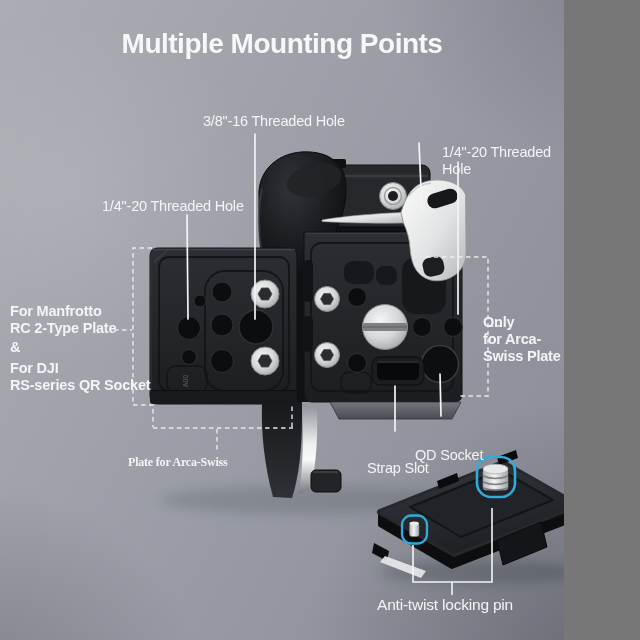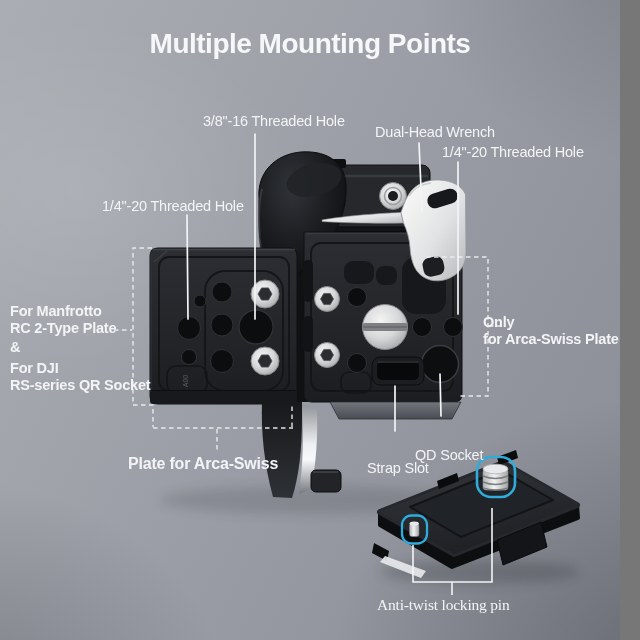--- a/index.html
+++ b/index.html
@@ -1,17 +1,17 @@
 <!DOCTYPE html>
 <html><head>
 <meta charset="utf-8">
 <style>
   html,body{margin:0;padding:0;background:#777;}
   .stage{
-    position:relative;width:620px;height:640px;overflow:hidden;
+    position:relative;width:564px;height:640px;overflow:hidden;
     font-family:"Liberation Sans",sans-serif;
     background:
       radial-gradient(60% 45% at 12% 30%, rgba(255,255,255,.10), rgba(255,255,255,0) 60%),
       radial-gradient(90% 70% at 108% 104%, rgba(47,50,57,.38), rgba(47,50,57,0) 60%),
       radial-gradient(80% 60% at -8% 108%, rgba(52,55,62,.30), rgba(52,55,62,0) 55%),
       radial-gradient(70% 55% at 105% -5%, rgba(60,63,70,.22), rgba(60,63,70,0) 55%),
       linear-gradient(118deg,#aaadb3 0%,#a1a4ab 28%,#999ca4 52%,#90939b 78%,#8b8e96 100%);
   }
   .title{
     position:absolute;top:28px;left:0;right:0;text-align:center;
@@ -236,31 +236,30 @@
       <path d="M 440,374 L 441,416"></path>
       <path d="M 395,386 L 395,431"></path>
     </g>
     <g stroke="#f3f4f5" stroke-width="1.6" fill="none">
       <path d="M 413,545 L 413,582 L 492,582 L 492,508"></path>
       <path d="M 452,582 L 452,595"></path>
     </g>
   </svg>
 
   <div class="lbl" style="left:203px;top:113px;">3/8"-16 Threaded Hole</div>
-  <div class="lbl" style="left:375px;top:124px;">Dual-Head Wrench</div>
   <div class="lbl" style="left:442px;top:144px;">1/4"-20 Threaded Hole</div>
   <div class="lbl" style="left:102px;top:198px;">1/4"-20 Threaded Hole</div>
 
   <div class="lbl b" style="left:10px;top:303px;">For Manfrotto
 RC 2-Type Plate</div>
   <div class="lbl b" style="left:10px;top:339px;">&amp;</div>
   <div class="lbl b" style="left:10px;top:360px;">For DJI
 RS-series QR Socket</div>
 
   <div class="lbl b" style="left:483px;top:314px;">Only
 for Arca-Swiss Plate</div>
-  <div class="lbl b" style="left:128px;top:455px;font-size:16px;">Plate for Arca-Swiss</div>
+  <div class="lbl b" style="left:128px;top:455px;font-size:12px;font-family:Liberation Serif, serif;">Plate for Arca-Swiss</div>
 
   <div class="lbl" style="left:415px;top:415px;margin-top:32px;">QD Socket</div>
   <div class="lbl" style="left:367px;top:432px;margin-top:28px;">Strap Slot</div>
 
-  <div class="lbl" style="left:377px;top:596px;font-size:15.5px;font-family:Liberation Serif, serif;">Anti-twist locking pin</div>
+  <div class="lbl" style="left:377px;top:596px;font-size:15.5px;">Anti-twist locking pin</div>
 </div>
 
 </body></html>

